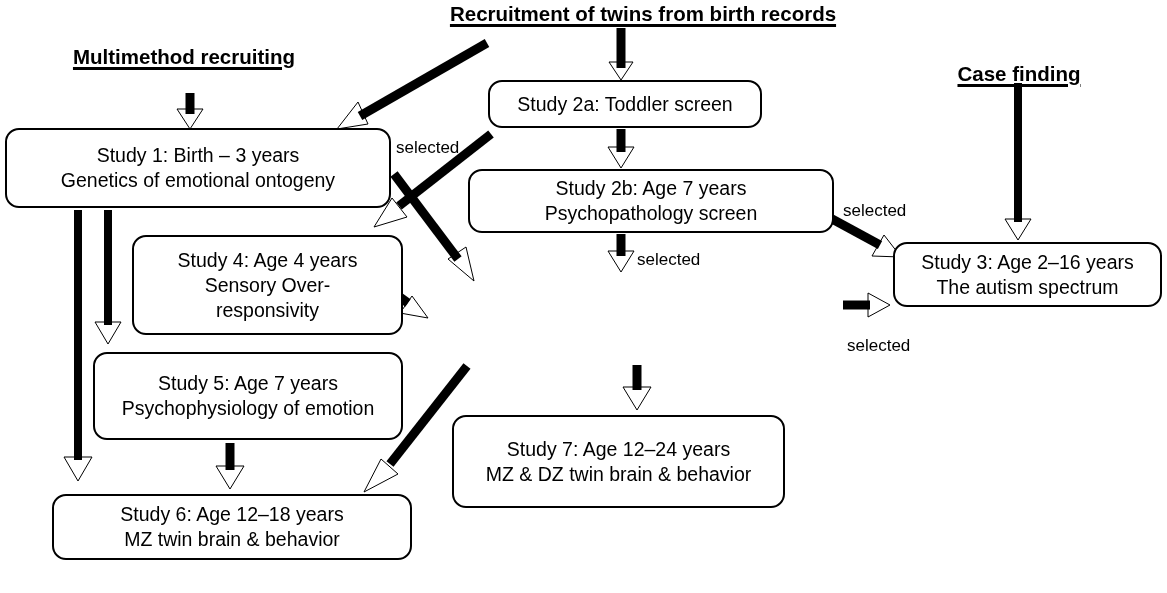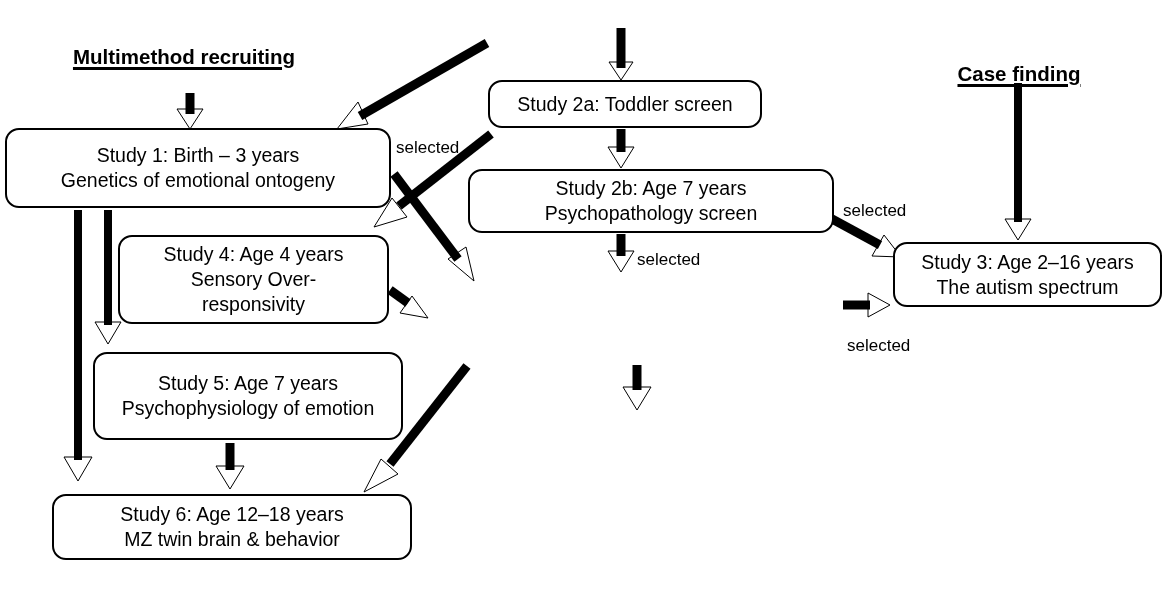--- a/index.html
+++ b/index.html
@@ -61,20 +61,21 @@
     stroke: #000000;
     fill: none;
   }
   .ah { fill: #000000; stroke: none; }
 </style>
 </head>
 <body>
 
 <div id="canvas">
 
+  <div class="header" style="left:443px; top:2px; width:400px;">Recruitment of twins from birth records</div>
 
   <div class="header" style="left:56px; top:45px; width:256px;">Multimethod recruiting</div>
 
   <div class="header" style="left:948px; top:62px; width:142px;">Case finding</div>
 
   <svg class="arrows" viewBox="0 0 1167 593" preserveAspectRatio="none">
 
     <g>
       <line x1="621" y1="28" x2="621" y2="68" stroke-width="9"></line>
       <path class="ah" d="M 621 80 L 609 62 L 633 62 Z"></path>
@@ -161,30 +162,32 @@
 
   <div class="box" style="left:488px; top:80px; width:274px; height:48px;">Study 2a: Toddler screen</div>
 
   <div class="box" style="left:468px; top:169px; width:366px; height:64px;">Study 2b: Age 7 years
 Psychopathology screen</div>
 
 
   <div class="box" style="left:893px; top:242px; width:269px; height:65px;">Study 3: Age 2–16 years
 The autism spectrum</div>
 
-  <div class="box" style="left:118px; top:235px; width:271px; height:89px;">Study 4: Age 4 years
+  <div class="box" style="left:132px; top:235px; width:271px; height:100px;">Study 4: Age 4 years
 Sensory Over-
 responsivity</div>
 
   <div class="box" style="left:93px; top:352px; width:310px; height:88px;">Study 5: Age 7 years
 Psychophysiology of emotion</div>
 
   <div class="box" style="left:52px; top:494px; width:360px; height:66px;">Study 6: Age 12–18 years
 MZ twin brain &amp; behavior</div>
 
+  <div class="box" style="left:452px; top:415px; width:333px; height:93px;">Study 7: Age 12–24 years
+MZ &amp; DZ twin brain &amp; behavior</div>
 
   <div class="label" style="left:396px; top:130px;">selected</div>
 
   <div class="label" style="left:843px; top:193px;">selected</div>
 
   <div class="label" style="left:637px; top:242px;">selected</div>
 
   <div class="label" style="left:847px; top:328px;">selected</div>
 
 </div>

